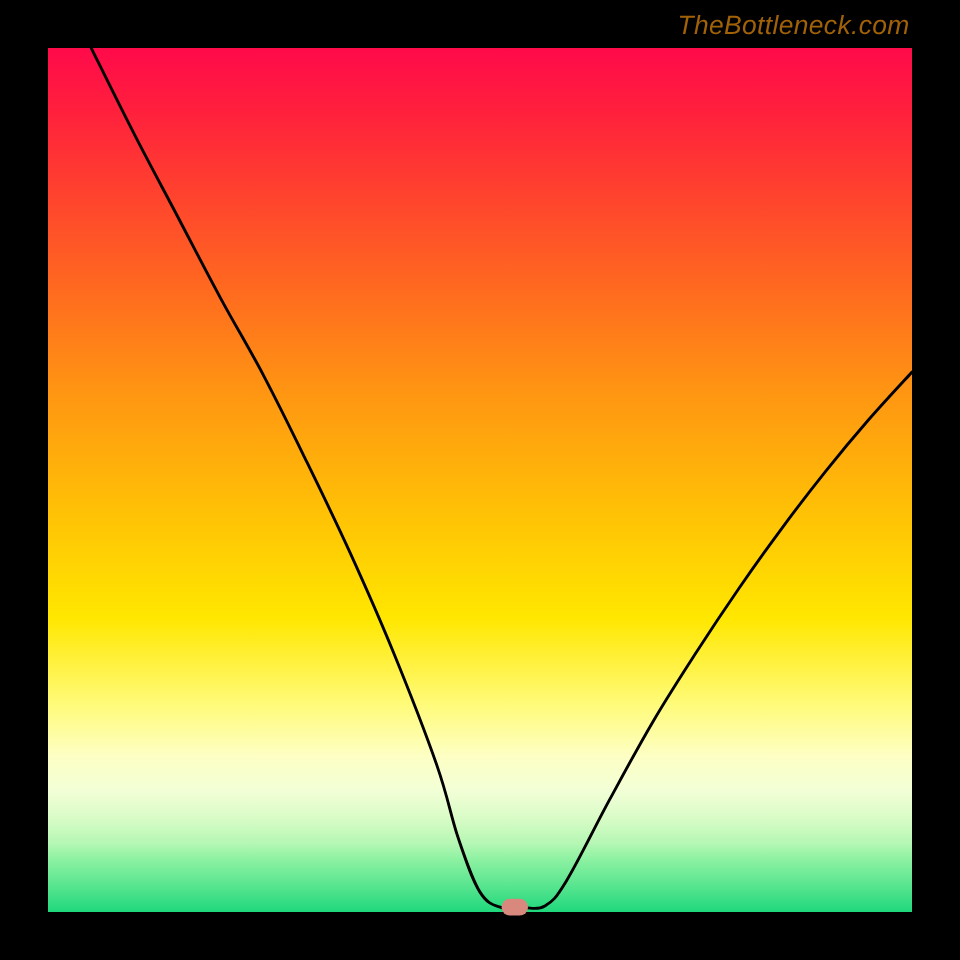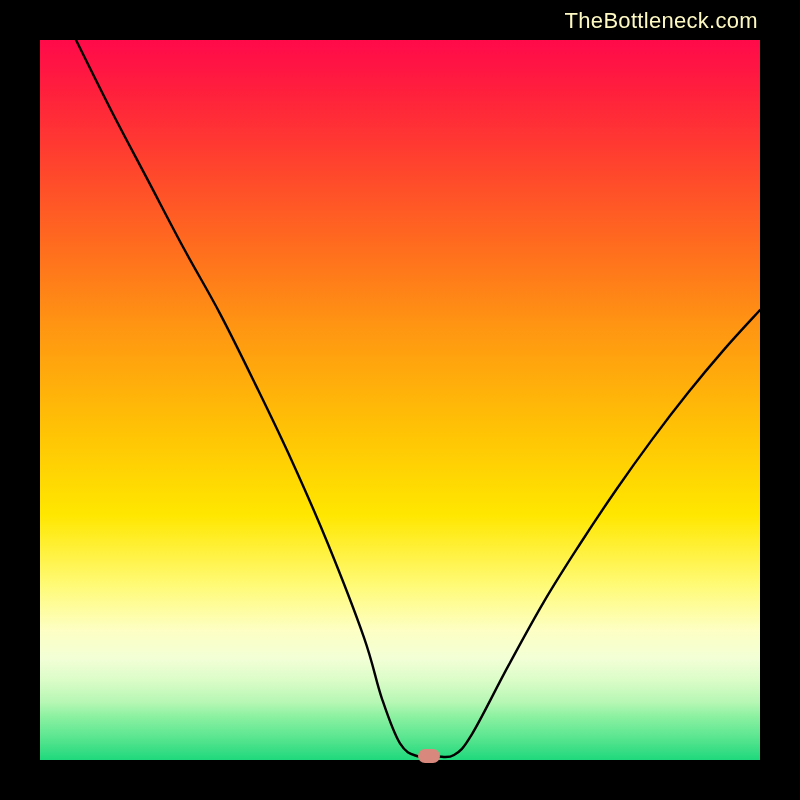--- a/index.html
+++ b/index.html
@@ -40,25 +40,26 @@
       #b6f7b4 92%,
       #8bf1a1 94%,
       #58e58f 97%,
       #1fd87c 100%
     );
   }
   .watermark {
     position: absolute;
     top: 8px;
     right: 42px;
-    color: #fef9c3;
+    color: #a16207;
     font-size: 22px;
     font-weight: 500;
     letter-spacing: 0.3px;
     user-select: none;
+    font-style: italic;
   }
   
   .curve-layer {
     position: absolute;
     left: 40px;
     top: 40px;
     width: 720px;
     height: 720px;
     pointer-events: none;
   }

